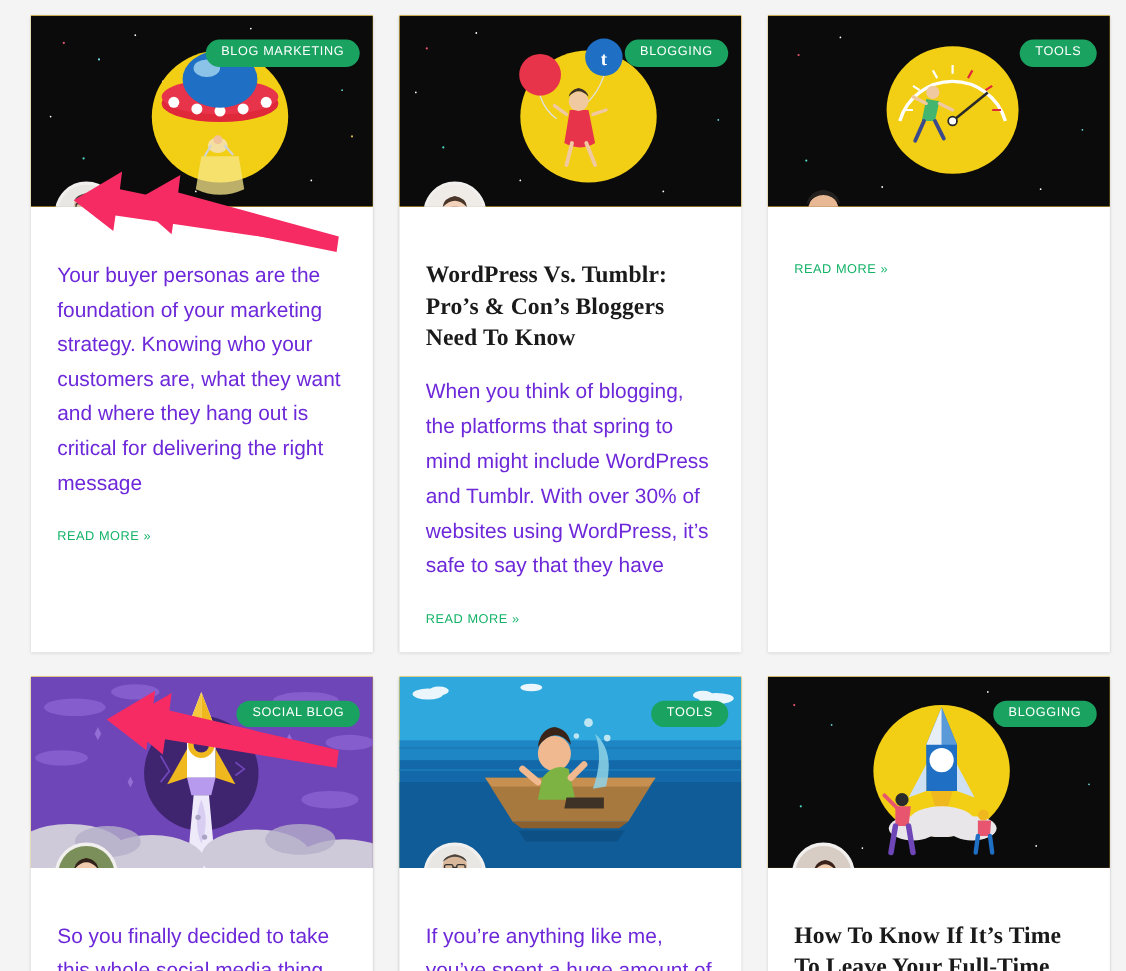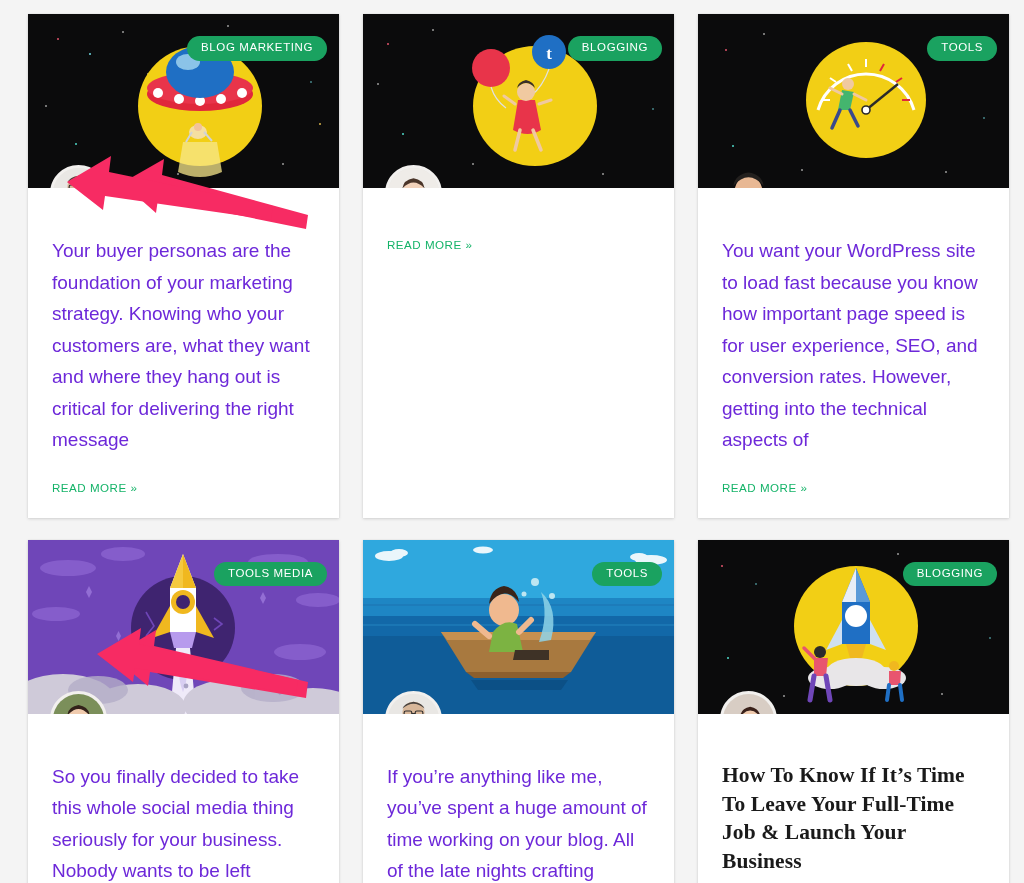--- a/index.html
+++ b/index.html
@@ -180,20 +180,22 @@
         <svg viewBox="0 0 60 60">
           <rect width="60" height="60" fill="#efece8"></rect>
           <path d="M12 60 Q10 26 30 22 Q50 26 48 60 Z" fill="#5e463a"></path>
           <circle cx="30" cy="27" r="12" fill="#f2d2ba"></circle>
           <path d="M17 24 Q30 10 43 24 Q42 14 30 12 Q18 14 17 24 Z" fill="#4a3529"></path>
           <path d="M18 60 Q20 42 30 40 Q40 42 42 60 Z" fill="#e8e2dc"></path>
         </svg>
       </div>
     </div>
     <div class="body">
+      <h3 class="title">WordPress Vs. Tumblr: Pro’s &amp; Con’s Bloggers Need To Know</h3>
+      <p class="excerpt">When you think of blogging, the platforms that spring to mind might include WordPress and Tumblr. With over 30% of websites using WordPress, it’s safe to say that they have</p>
       <a class="readmore" href="#">READ MORE »</a>
     </div>
   </div>
 
   <div class="card">
     <div class="hero">
       <svg class="stars" viewBox="0 0 311 174" preserveAspectRatio="none">
         <rect width="311" height="174" fill="#0b0b0c"></rect>
         <circle cx="28" cy="36" r="1" fill="#e2556b"></circle>
           <circle cx="66" cy="20" r=".8" fill="#fff"></circle>
@@ -228,21 +230,20 @@
           <ellipse cx="30" cy="30" rx="15" ry="19" fill="#e8b894"></ellipse>
           <path d="M14 22 Q30 4 46 22 Q44 10 30 8 Q16 10 14 22 Z" fill="#23201e"></path>
           <ellipse cx="23" cy="28" rx="2.2" ry="2" fill="#2a211b"></ellipse>
           <ellipse cx="37" cy="28" rx="2.2" ry="2" fill="#2a211b"></ellipse>
           <path d="M23 38 Q30 44 37 38" stroke="#8a5a46" stroke-width="1.8" fill="none"></path>
           <path d="M24 48 Q30 54 36 48 L38 60 L22 60 Z" fill="#d9a880"></path>
         </svg>
       </div>
     </div>
     <div class="body">
-      <p class="excerpt">You want your WordPress site to load fast because you know how important page speed is for user experience, SEO, and conversion rates. However, getting into the technical aspects of</p>
       <a class="readmore" href="#">READ MORE »</a>
     </div>
   </div>
 
   <div class="card">
     <div class="hero">
       <svg class="stars" viewBox="0 0 311 174" preserveAspectRatio="none">
         <rect width="311" height="174" fill="#6f46b8"></rect>
         <g fill="#8a62cf" opacity=".85">
           <ellipse cx="40" cy="28" rx="28" ry="8"></ellipse>
@@ -280,21 +281,21 @@
           <ellipse cx="35" cy="160" rx="52" ry="26"></ellipse>
             <ellipse cx="110" cy="168" rx="48" ry="24"></ellipse>
           <ellipse cx="205" cy="164" rx="50" ry="25"></ellipse>
             <ellipse cx="285" cy="170" rx="46" ry="22"></ellipse>
         </g>
         <g fill="#b4aec8" opacity=".8">
           <ellipse cx="70" cy="150" rx="30" ry="14"></ellipse>
             <ellipse cx="245" cy="148" rx="32" ry="14"></ellipse>
         </g>
       </svg>
-      <div class="badge">TOOLS MEDIA</div>
+      <div class="badge">SOCIAL BLOG</div>
       <div class="avatar">
         <svg viewBox="0 0 60 60">
           <rect width="60" height="60" fill="#7b8f5a"></rect>
           <path d="M12 60 Q9 24 30 20 Q51 24 48 60 Z" fill="#3e2a20"></path>
           <circle cx="30" cy="28" r="12" fill="#f0cbae"></circle>
           <path d="M17 25 Q30 10 43 25 Q42 15 30 13 Q18 15 17 25 Z" fill="#33221a"></path>
           <rect x="20" y="25" width="8" height="5" rx="1.5" fill="none" stroke="#2b2b2b" stroke-width="1.2"></rect>
           <rect x="32" y="25" width="8" height="5" rx="1.5" fill="none" stroke="#2b2b2b" stroke-width="1.2"></rect>
           <line x1="28" y1="27" x2="32" y2="27" stroke="#2b2b2b" stroke-width="1.2"></line>
           <path d="M30 38 Q34 33 38 38" stroke="#c98f7a" stroke-width="1.4" fill="none"></path>

